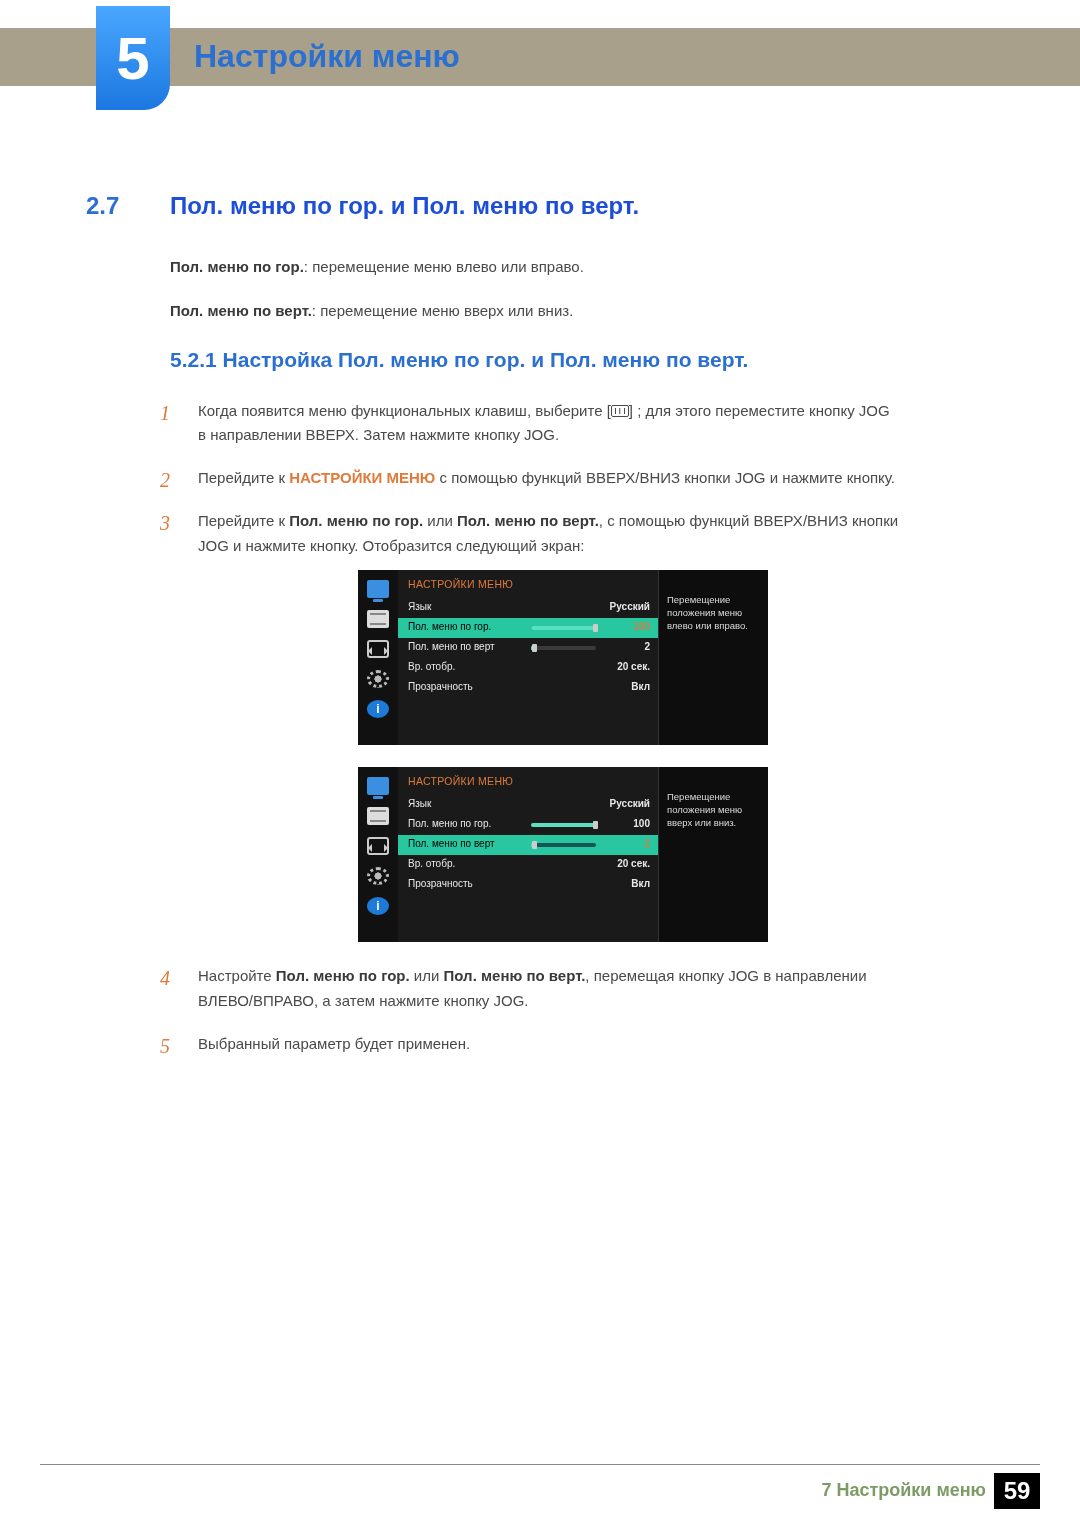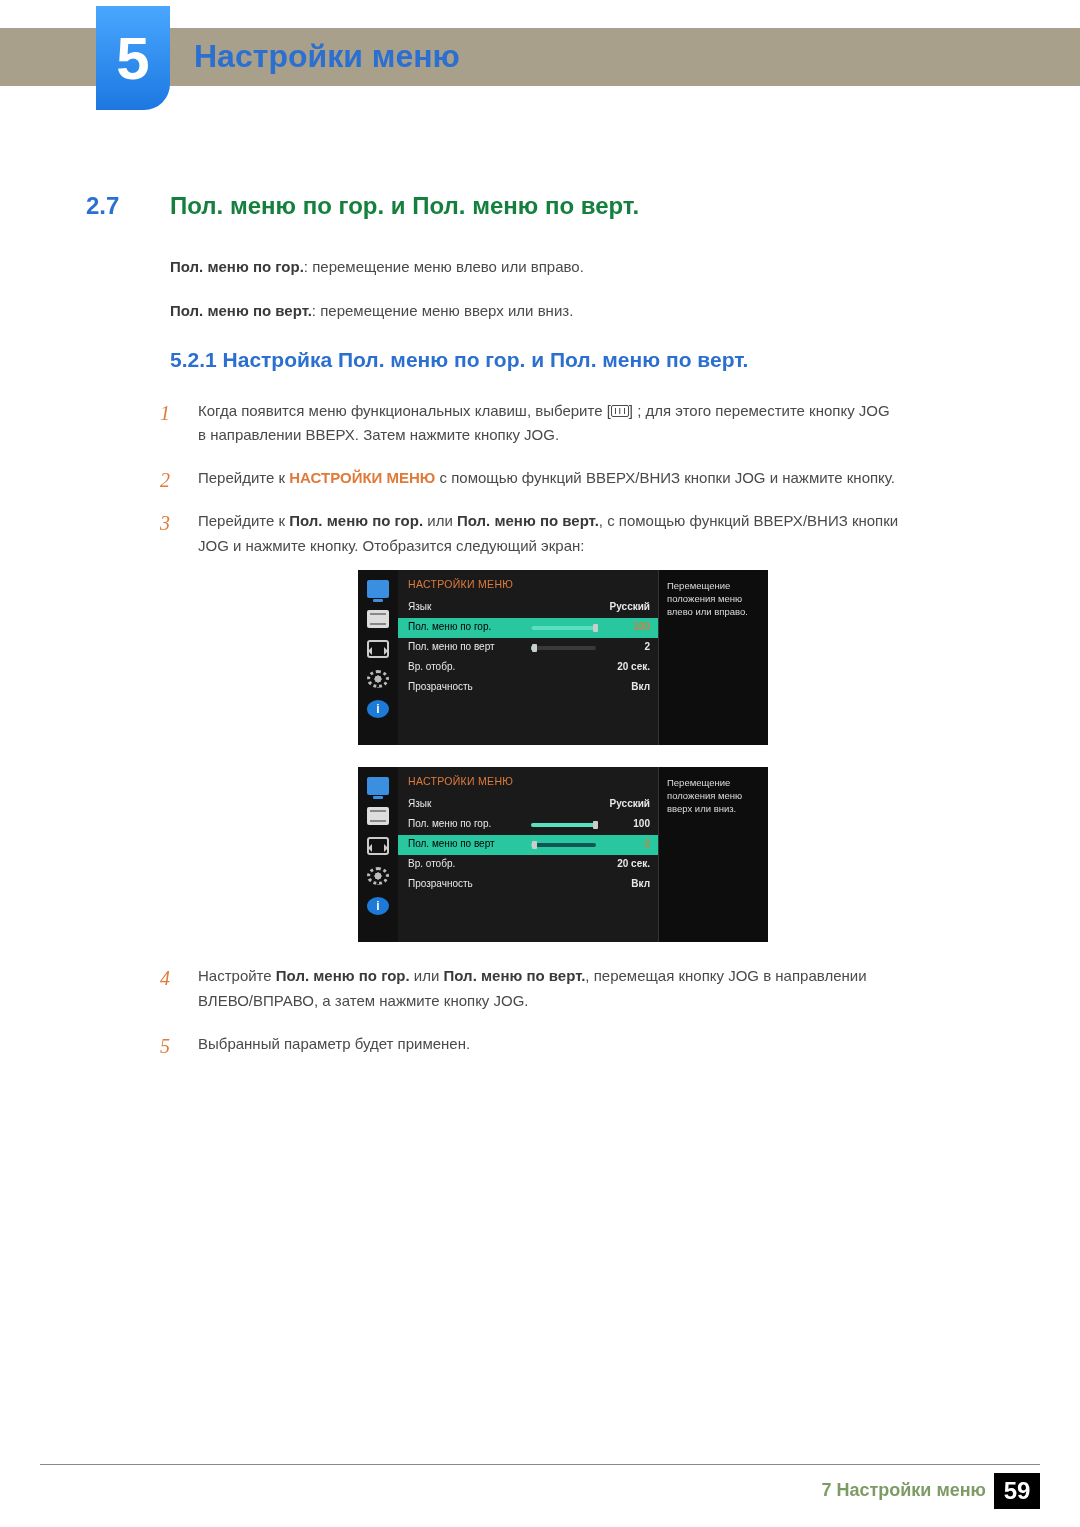--- a/index.html
+++ b/index.html
@@ -44,21 +44,21 @@
   .sec-num {
     position: absolute;
     left: 86px; top: 192px;
     color: #2b6fd0;
     font-size: 24px;
     font-weight: bold;
   }
   .sec-title {
     position: absolute;
     left: 170px; top: 192px;
-    color: #15803d;
+    color: #1d4ed8;
     font-size: 24px;
     font-weight: bold;
   }
 
   
   .body {
     position: absolute;
     left: 170px;
     top: 255px;
     width: 730px;
@@ -164,21 +164,21 @@
   .osd-row .bar{ flex:1; height:4px; background:#3a3a3a; border-radius:2px; margin:0 8px; position:relative; overflow:visible;}
   .osd-row .bar .fill{ position:absolute;left:0;top:0;bottom:0; background:#58e0c0; border-radius:2px;}
   .osd-row .bar .thumb{position:absolute;top:-2px;width:5px;height:8px;background:#ccc;border-radius:1px;}
   .osd-row .val{ width:46px; text-align:right;font-weight:bold; }
   .osd-row.sel{ background:#28c7a0; color:#000;}
   .osd-row.sel .bar{background:#155;}
   .osd-row.sel .val{color:#d08040;}
 
   .osd-tip{
     width:110px;
-    padding:10px 8px;
+    padding:24px 8px;
     background:#0d0d0d;
     color:#ddd;
     font-size:9.5px;
     line-height:1.35;
     border-left:1px solid #333;
   }
 
   
   .foot-rule{
     position:absolute; left:40px; right:40px; bottom:62px;

